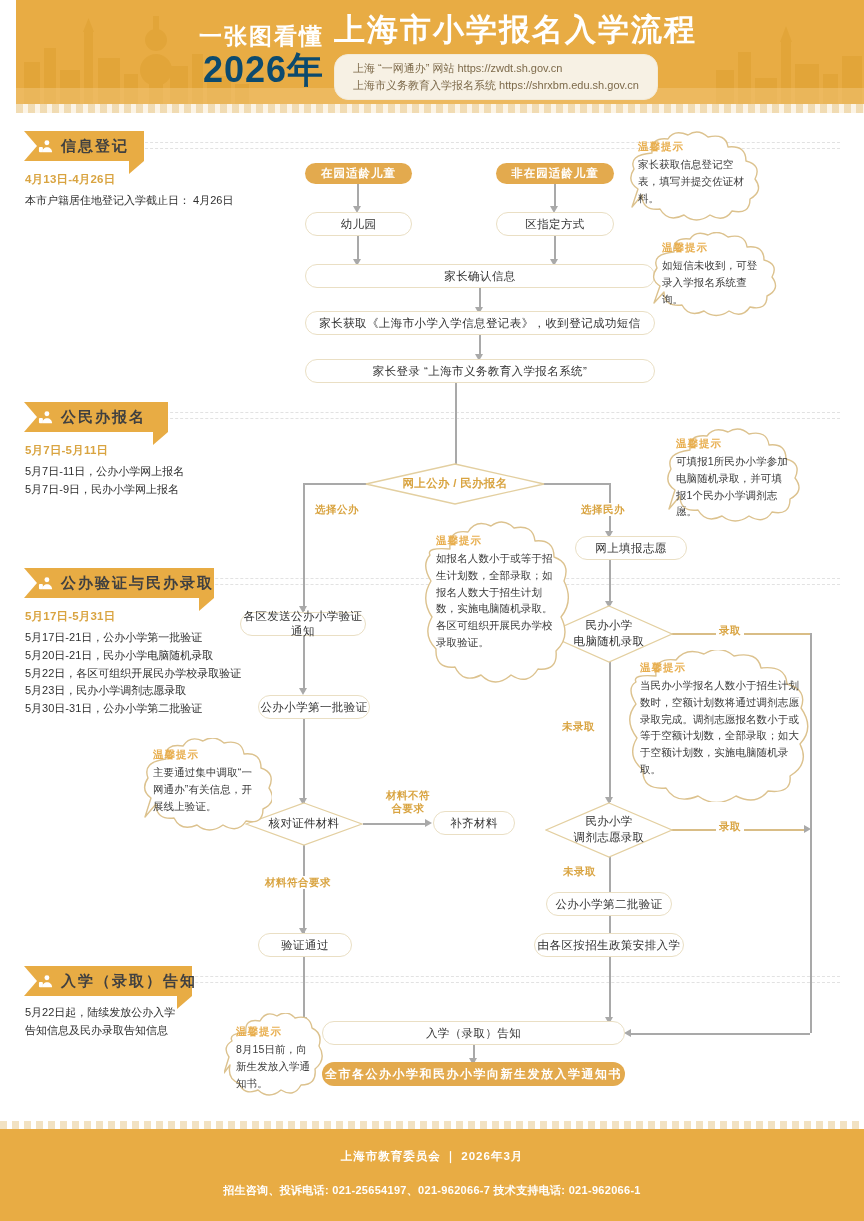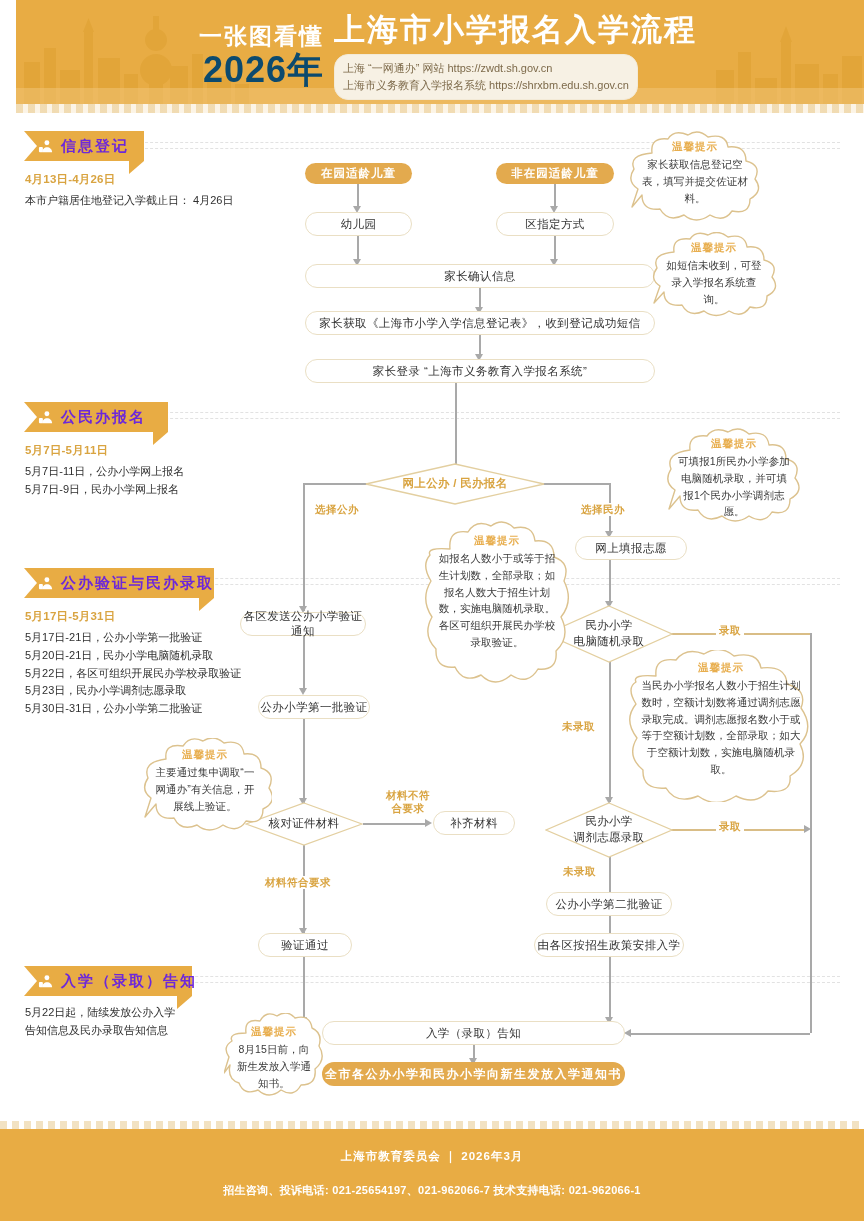--- a/index.html
+++ b/index.html
@@ -37,21 +37,21 @@
     font-size:36px;font-weight:bold;letter-spacing:1px;
     color:#0c4a6e;display:block;
   }
   .hdr-right{display:block;}
   .hdr-title{
     font-size:31px;font-weight:bold;color:#ffffff;letter-spacing:2px;
     display:block;line-height:1.1;margin-bottom:6px;
   }
   .hdr-urls{
     background:#f7f1e4;border-radius:14px;
-    padding:5px 8px;display:inline-block;
+    padding:5px 18px;display:inline-block;
     border:1px solid #f3ead7;
   }
   .hdr-url{
     display:block;font-size:11px;color:#7d6a4a;line-height:1.55;
     white-space:nowrap;
   }
   .hdr-stripe{
     position:absolute;left:0;top:104px;width:864px;height:9px;
     background:repeating-linear-gradient(90deg,#f2e2c2 0 7px,#ffffff 7px 12px);
     opacity:.85;
@@ -78,21 +78,21 @@
     content:"";position:absolute;right:0;top:30px;
     border-left:0 solid transparent;
     border-right:15px solid transparent;
     border-top:13px solid #e8ac44;
   }
   .banner .b-icon{
     width:17px;height:17px;margin-right:7px;flex:0 0 auto;
     display:flex;align-items:center;justify-content:center;
   }
   .banner .b-label{
-    font-size:15px;color:#6d28d9;font-weight:bold;letter-spacing:2px;
+    font-size:15px;color:#404040;font-weight:bold;letter-spacing:2px;
     white-space:nowrap;
   }
   
   .guide{
     position:absolute;left:120px;height:1px;right:24px;
     border-top:1px dashed #e2e2e2;z-index:1;
   }
 
   
   .side{position:absolute;z-index:5;}
@@ -171,21 +171,21 @@
   .tip{
     position:absolute;z-index:7;
     box-sizing:border-box;
   }
   .tip .cloud{
     position:absolute;left:0;top:0;width:100%;height:100%;
   }
   .tip .tip-body{
     position:relative;z-index:2;
     padding:9px 16px 10px 16px;
-    text-align:center;
+    text-align:left;
   }
   .tip .tip-title{
     display:block;font-size:10.5px;font-weight:bold;color:#e8ae4e;
     letter-spacing:1px;margin-bottom:2px;
   }
   .tip .tip-text{
     display:block;font-size:10.5px;color:#3a3a3a;line-height:1.6;
     letter-spacing:.1px;
   }
 

